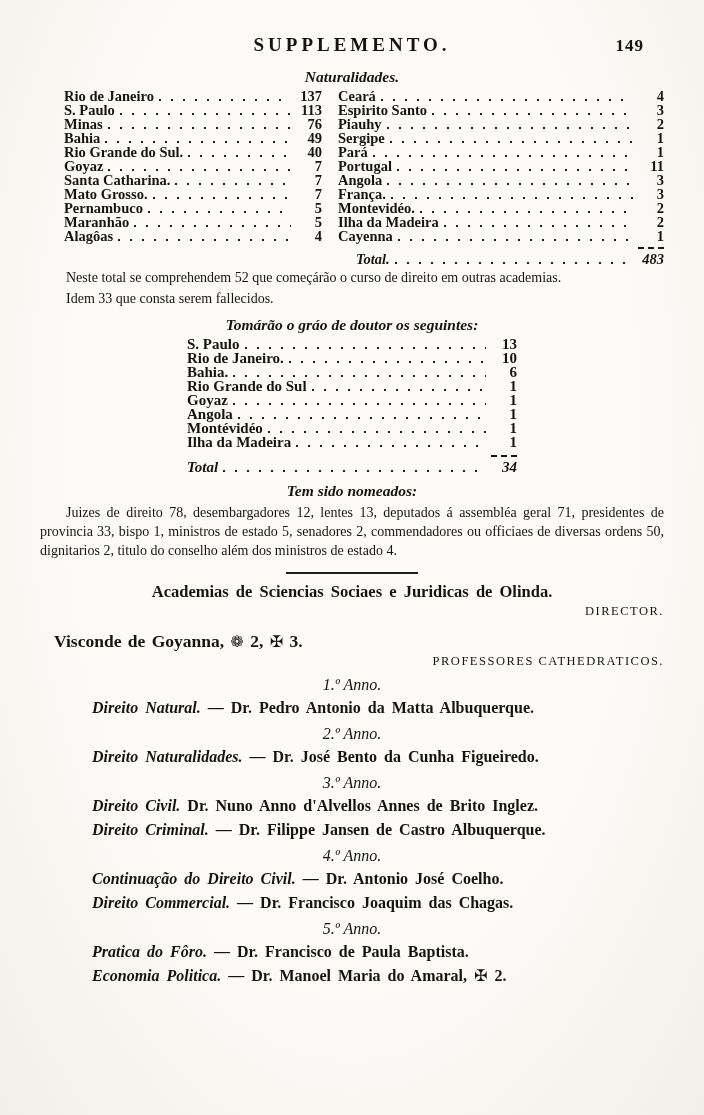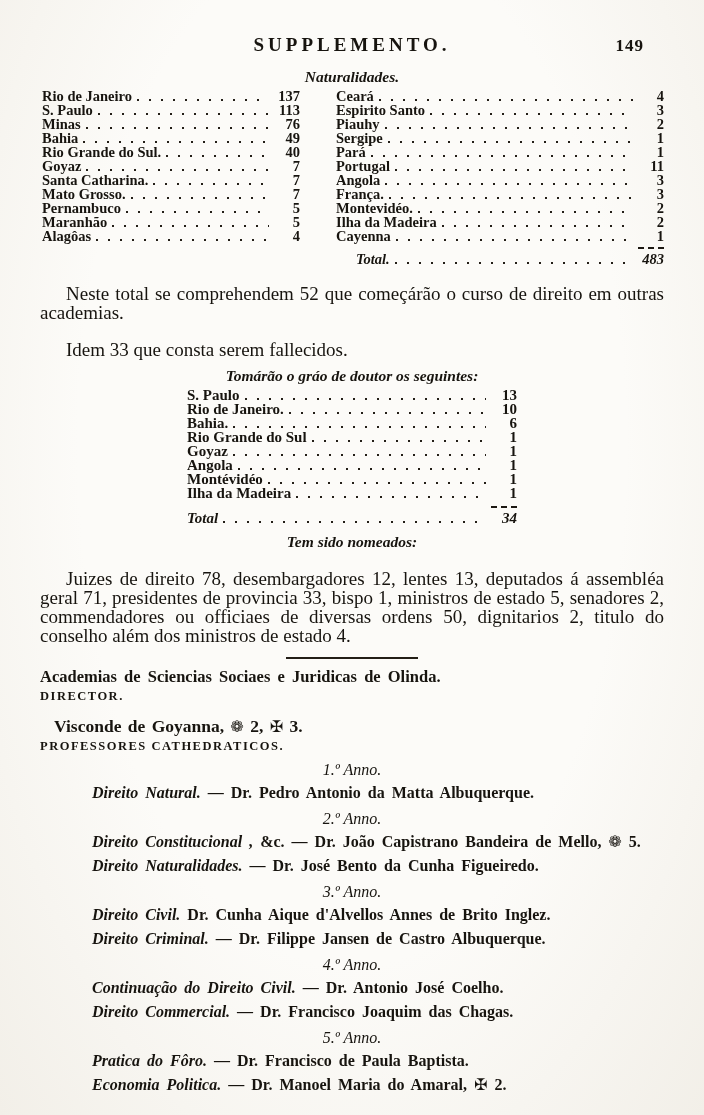--- a/index.html
+++ b/index.html
@@ -22,38 +22,38 @@
   
   .row{display:flex;align-items:baseline;font-weight:700;font-size:14.5px;line-height:14px;}
   .lbl{white-space:nowrap;}
   .leader{
     flex:1;min-width:12px;height:10px;margin:0 5px;
     background-image:repeating-linear-gradient(90deg,#241f18 0 2px,transparent 2px 12px);
     background-size:100% 2.2px;background-repeat:no-repeat;background-position:0 100%;
   }
   .num{min-width:26px;text-align:right;white-space:nowrap;}
 
-  .nat-cols{display:flex;gap:36px;margin:2px 0 0 2px;}
+  .nat-cols{display:flex;gap:16px;margin:2px 0 0 24px;}
   .col-l{flex:0 0 258px;}
   .col-r{flex:1;}
 
   .tot-wrap{margin-top:4px;font-style:italic;}
   .nat-tot{width:308px;margin-left:auto;}
   .sum-rule{width:26px;margin-left:auto;border-top:2.5px dashed #1c1812;margin-bottom:3px;}
 
-  .para{font-size:19px;line-height:19px;margin:18px 0 0;text-indent:26px;text-align:justify;}
+  .para{font-size:14px;line-height:19px;margin:2px 0 0;text-indent:26px;text-align:justify;}
 
   .doutor-list{width:330px;margin:2px auto 0;}
   .doutor-list .row,.doutor-tot .row{font-size:15px;line-height:14px;}
   .doutor-tot{width:330px;margin:6px auto 0;}
 
   .divider{width:132px;border-top:2px solid #231e16;margin:12px auto 6px;}
 
-  .acad-title{font-weight:700;font-size:16.5px;margin:8px 0 2px;word-spacing:3px;}
-  .small-caps{text-align:left;font-weight:700;font-size:12.5px;letter-spacing:1.5px;margin:0 0 2px;}
+  .acad-title{text-align:center;font-weight:700;font-size:16.5px;margin:8px 0 2px;word-spacing:3px;}
+  .small-caps{text-align:right;font-weight:400;font-size:12.5px;letter-spacing:1.5px;margin:0 0 2px;}
   .director-line{font-size:17.5px;font-weight:700;margin:12px 0 2px;padding-left:14px;word-spacing:2px;}
   .medal{font-family:"DejaVu Sans",sans-serif;font-weight:400;font-size:16px;}
   .year{text-align:center;font-style:italic;font-weight:400;font-size:16px;margin:7px 0 3px;}
   .entry{font-weight:700;font-size:16px;line-height:21px;margin:1px 0 3px;padding-left:4px;text-align:justify;word-spacing:3px;}
   .entry .subj{font-style:italic;margin-left:48px;}
 </style>
 </head>
 <body>
 
 <div class="page">
@@ -298,37 +298,29 @@
 
   <h4 class="year">1.º Anno.</h4>
   <p class="entry">
     <span class="subj">Direito Natural.</span>
     <span>—</span>
     <span>Dr. Pedro Antonio da Matta Albuquerque.</span>
   </p>
 
   <h4 class="year">2.º Anno.</h4>
   <p class="entry">
-    <span class="subj">Direito Constitucional ,</span>
-    <span>&amp;c.</span>
-    <span>—</span>
-    <span>Dr. João Capistrano Bandeira de Mello,</span>
-    <span class="medal">❁</span>
-    <span>5.</span>
-  </p>
-  <p class="entry">
     <span class="subj">Direito Naturalidades.</span>
     <span>—</span>
     <span>Dr. José Bento da Cunha Figueiredo.</span>
   </p>
 
   <h4 class="year">3.º Anno.</h4>
   <p class="entry">
     <span class="subj">Direito Civil.</span>
-    <span>Dr. Cunha Aique d'Alvellos Annes de Brito Inglez.</span>
+    <span>Dr. Nuno Anno d'Alvellos Annes de Brito Inglez.</span>
   </p>
   <p class="entry">
     <span class="subj">Direito Criminal.</span>
     <span>—</span>
     <span>Dr. Filippe Jansen de Castro Albuquerque.</span>
   </p>
 
   <h4 class="year">4.º Anno.</h4>
   <p class="entry">
     <span class="subj">Continuação do Direito Civil.</span>

